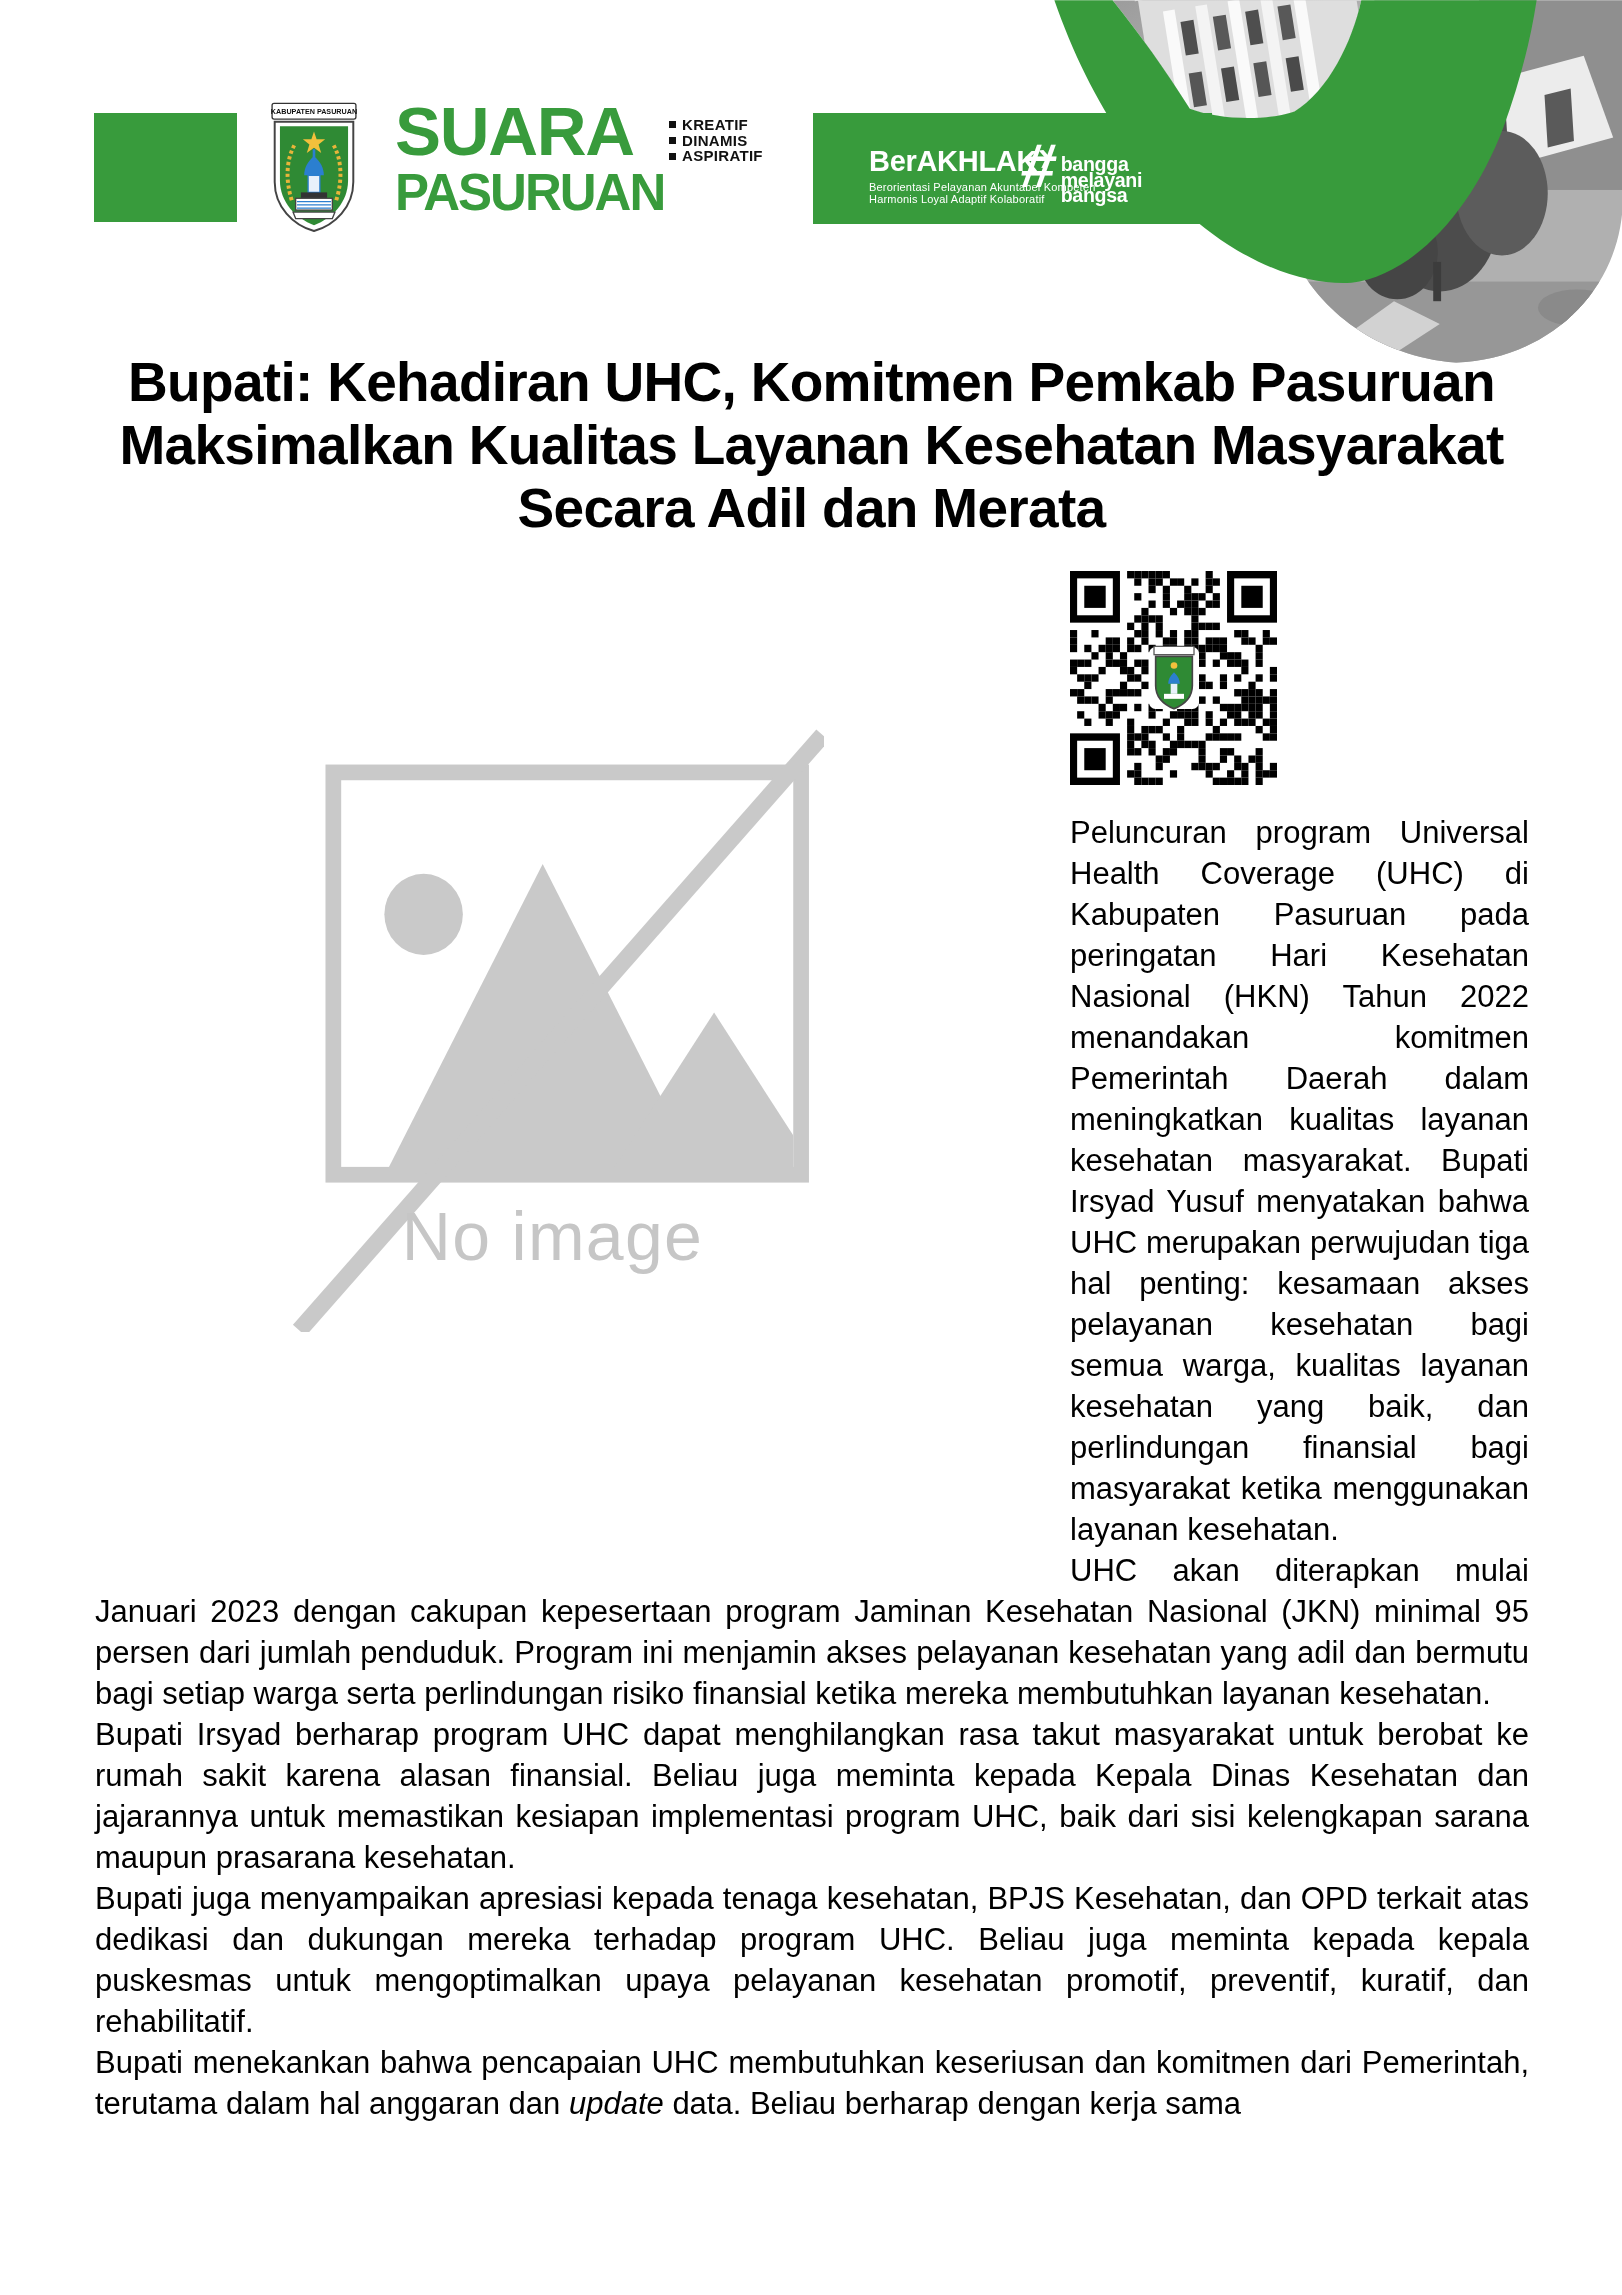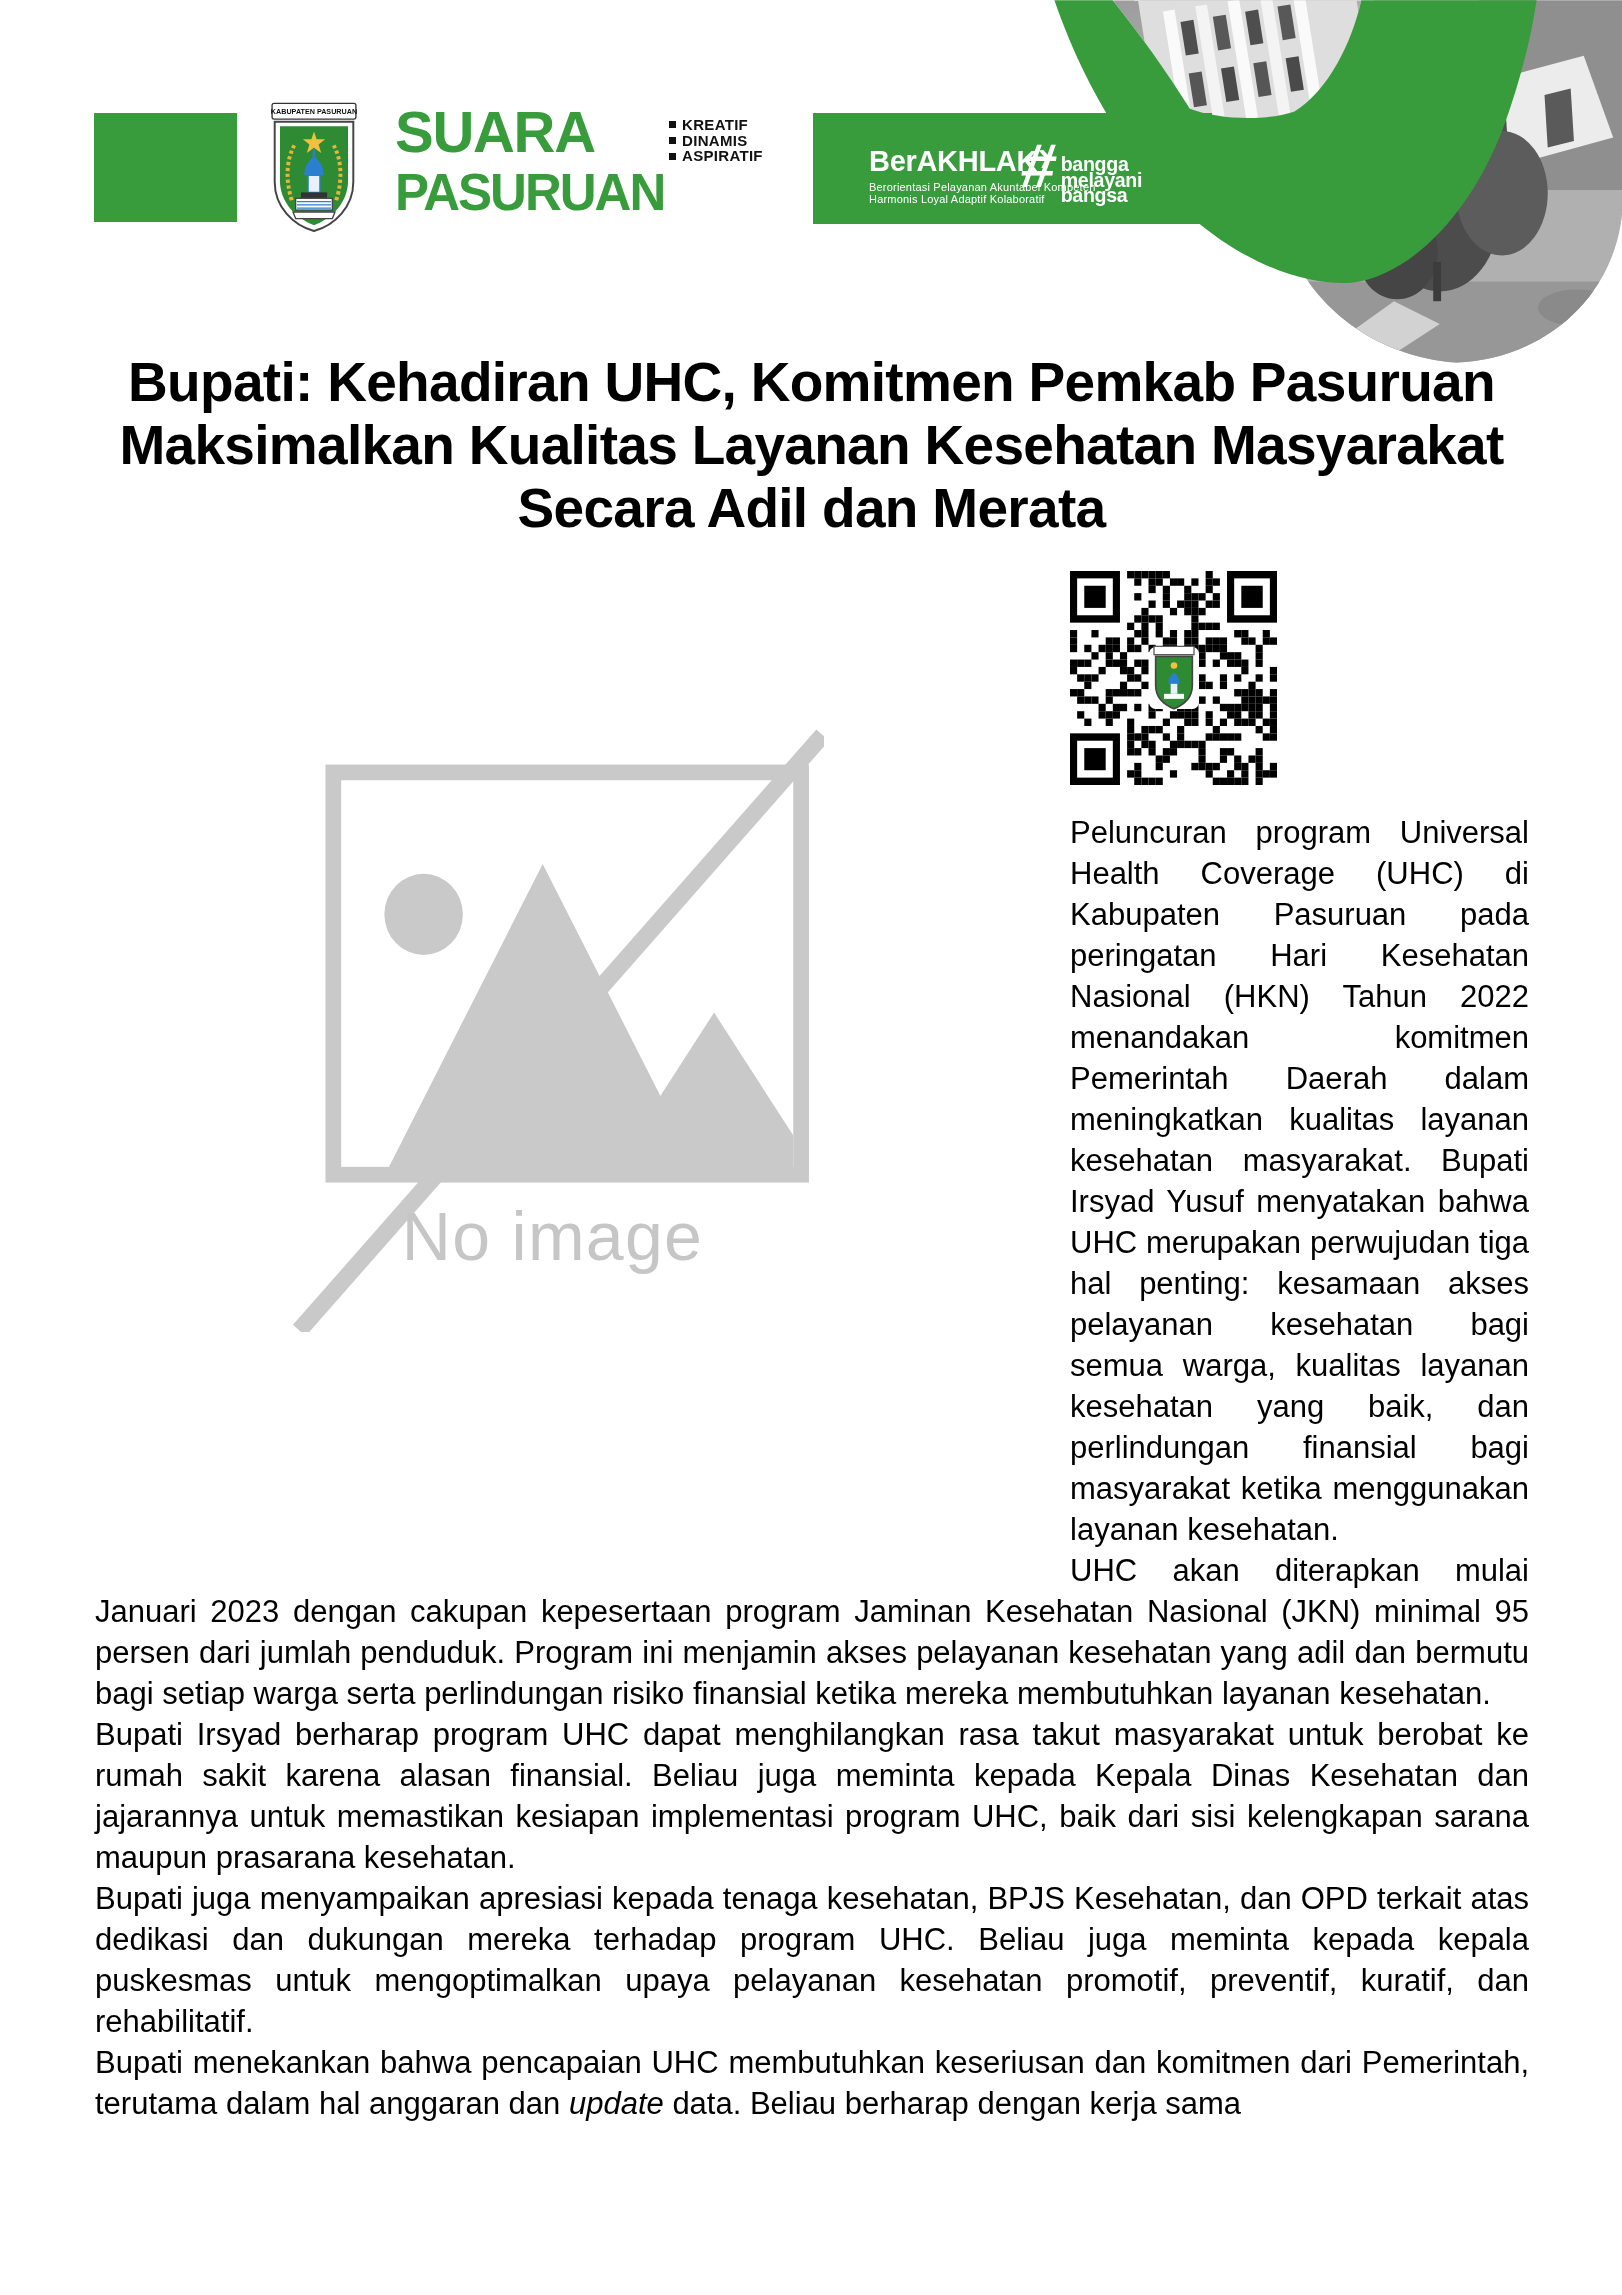--- a/index.html
+++ b/index.html
@@ -3,21 +3,21 @@
 <meta charset="utf-8">
 <style>
   html,body{margin:0;padding:0;}
   body{
     width:1623px;height:2295px;position:relative;background:#ffffff;
     font-family:"Liberation Sans", sans-serif;color:#000;overflow:hidden;
   }
   
   .green-rect{position:absolute;left:94px;top:113px;width:143px;height:109px;background:#389B3C;}
   .crest{position:absolute;left:255px;top:102px;width:118px;height:131px;}
-  .brand-1{position:absolute;left:395px;top:97px;font-size:58px;font-weight:bold;color:#389B3C;letter-spacing:-1.3px;line-height:69px;}
+  .brand-1{position:absolute;left:395px;top:97px;font-size:69px;font-weight:bold;color:#389B3C;letter-spacing:-1.3px;line-height:69px;}
   .brand-2{position:absolute;left:395px;top:154px;font-size:51px;font-weight:bold;color:#389B3C;letter-spacing:-2px;line-height:77px;}
   .tagline{position:absolute;left:669px;top:117px;}
   .tagline-row{display:flex;align-items:center;height:15.7px;}
   .tagline-bullet{width:7.2px;height:7.2px;background:#111;margin-right:5.9px;flex:0 0 auto;}
   .tagline-label{font-size:15px;font-weight:bold;color:#111;letter-spacing:0.3px;line-height:15.7px;}
   
   .band{position:absolute;left:813px;top:113px;width:399px;height:111px;background:#389B3C;z-index:3;}
   .berakhlak{position:absolute;left:56px;top:37px;color:#fff;white-space:nowrap;}
   .berakhlak-title{font-size:29px;font-weight:bold;letter-spacing:-0.3px;line-height:23.6px;}
   .berakhlak-arrow{display:inline-block;font-size:17px;font-weight:bold;transform:translateY(-7.9px) rotate(-8deg);margin-left:1.3px;}

